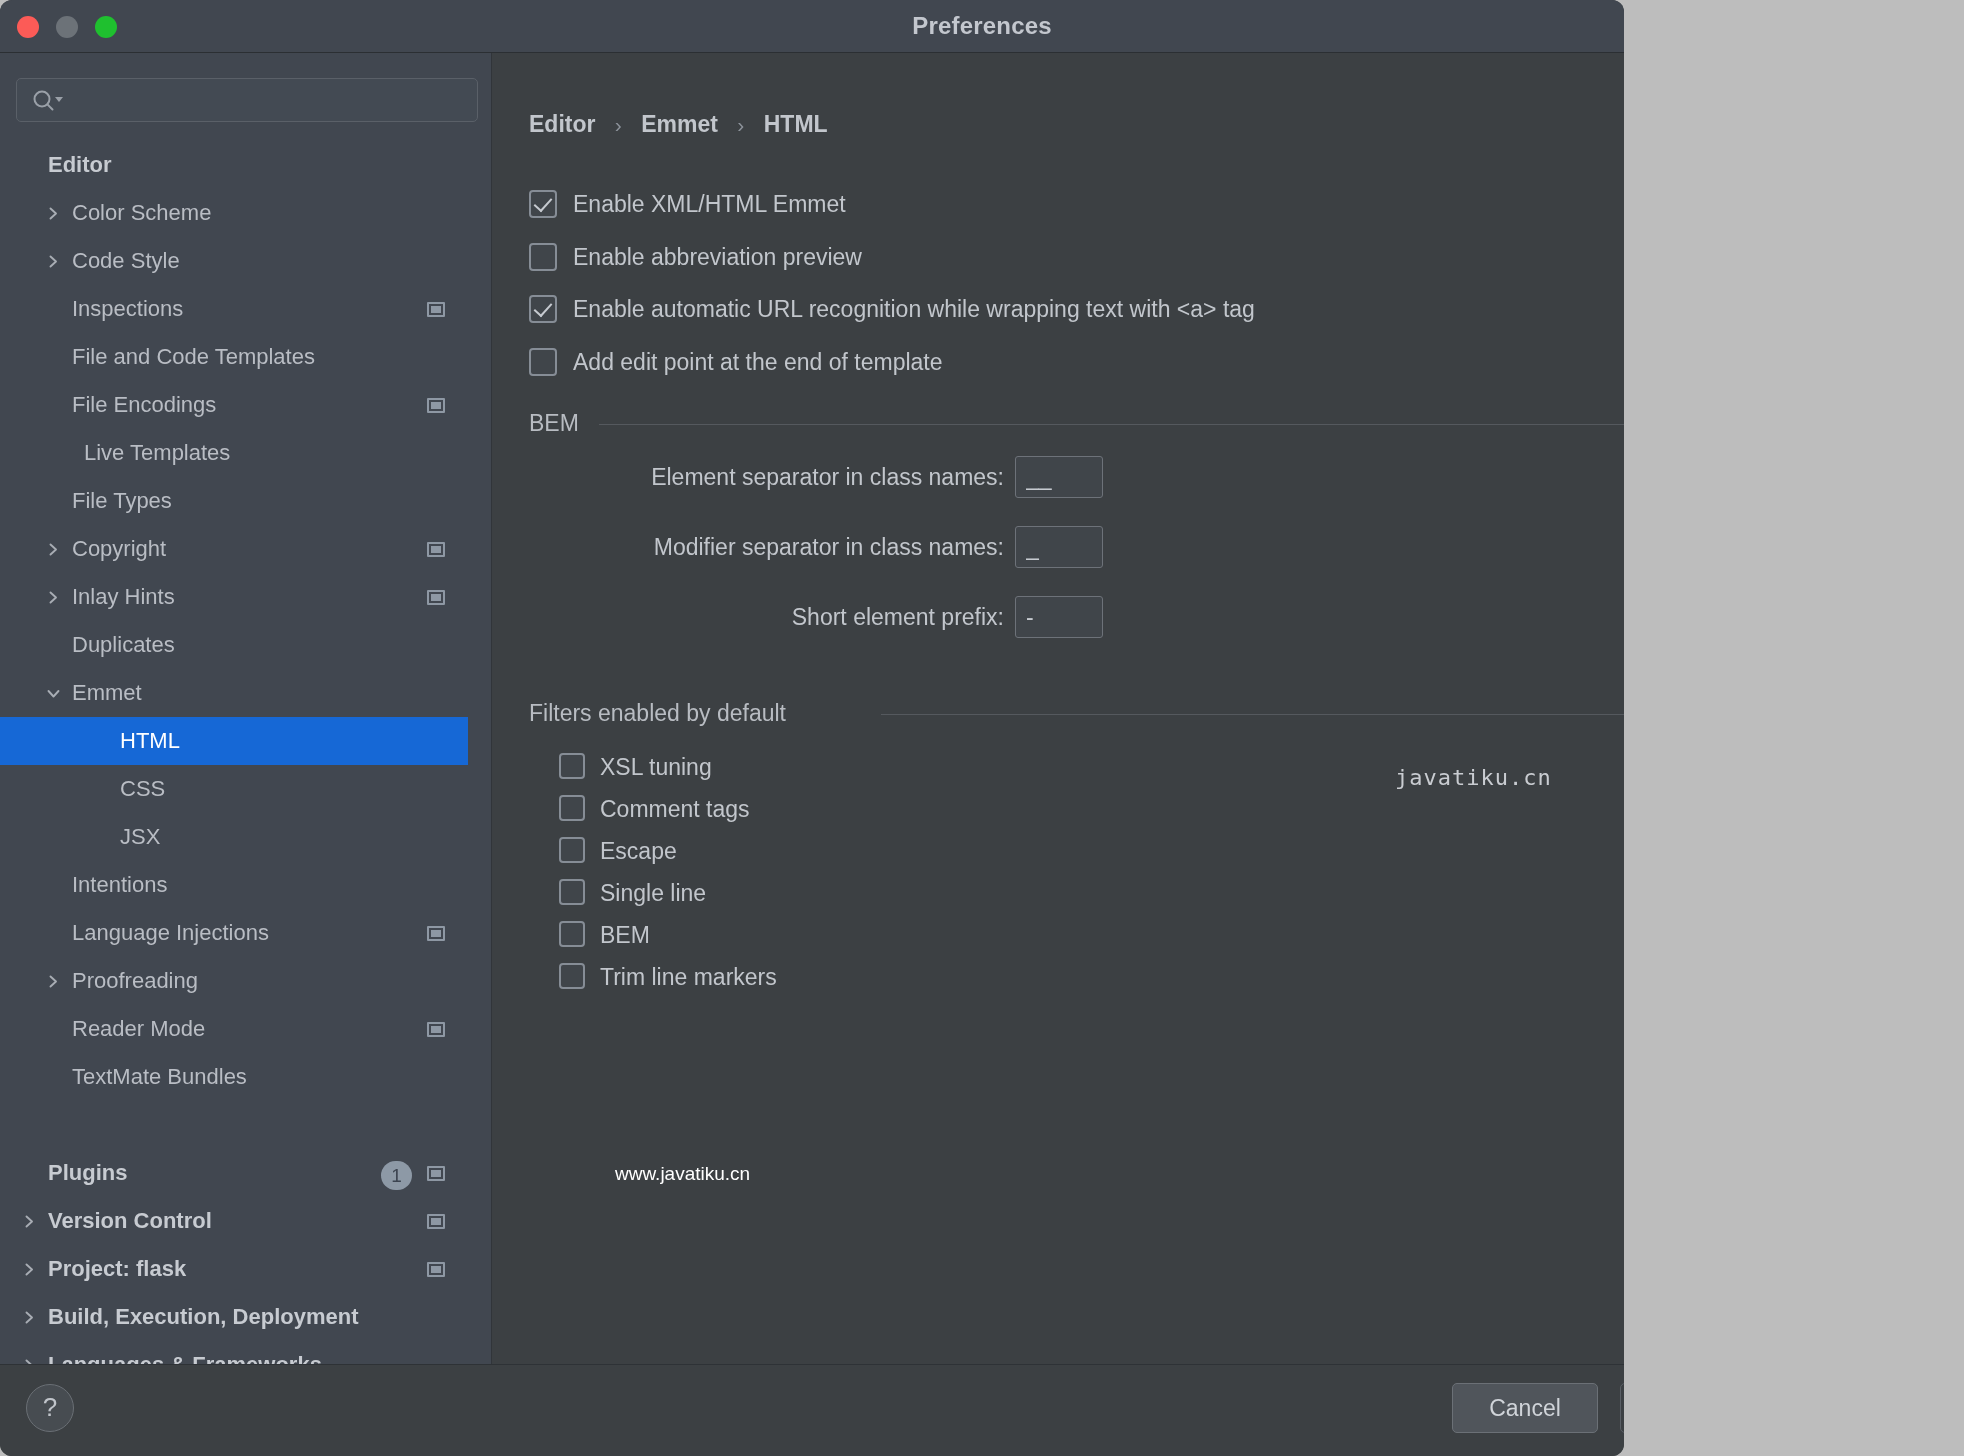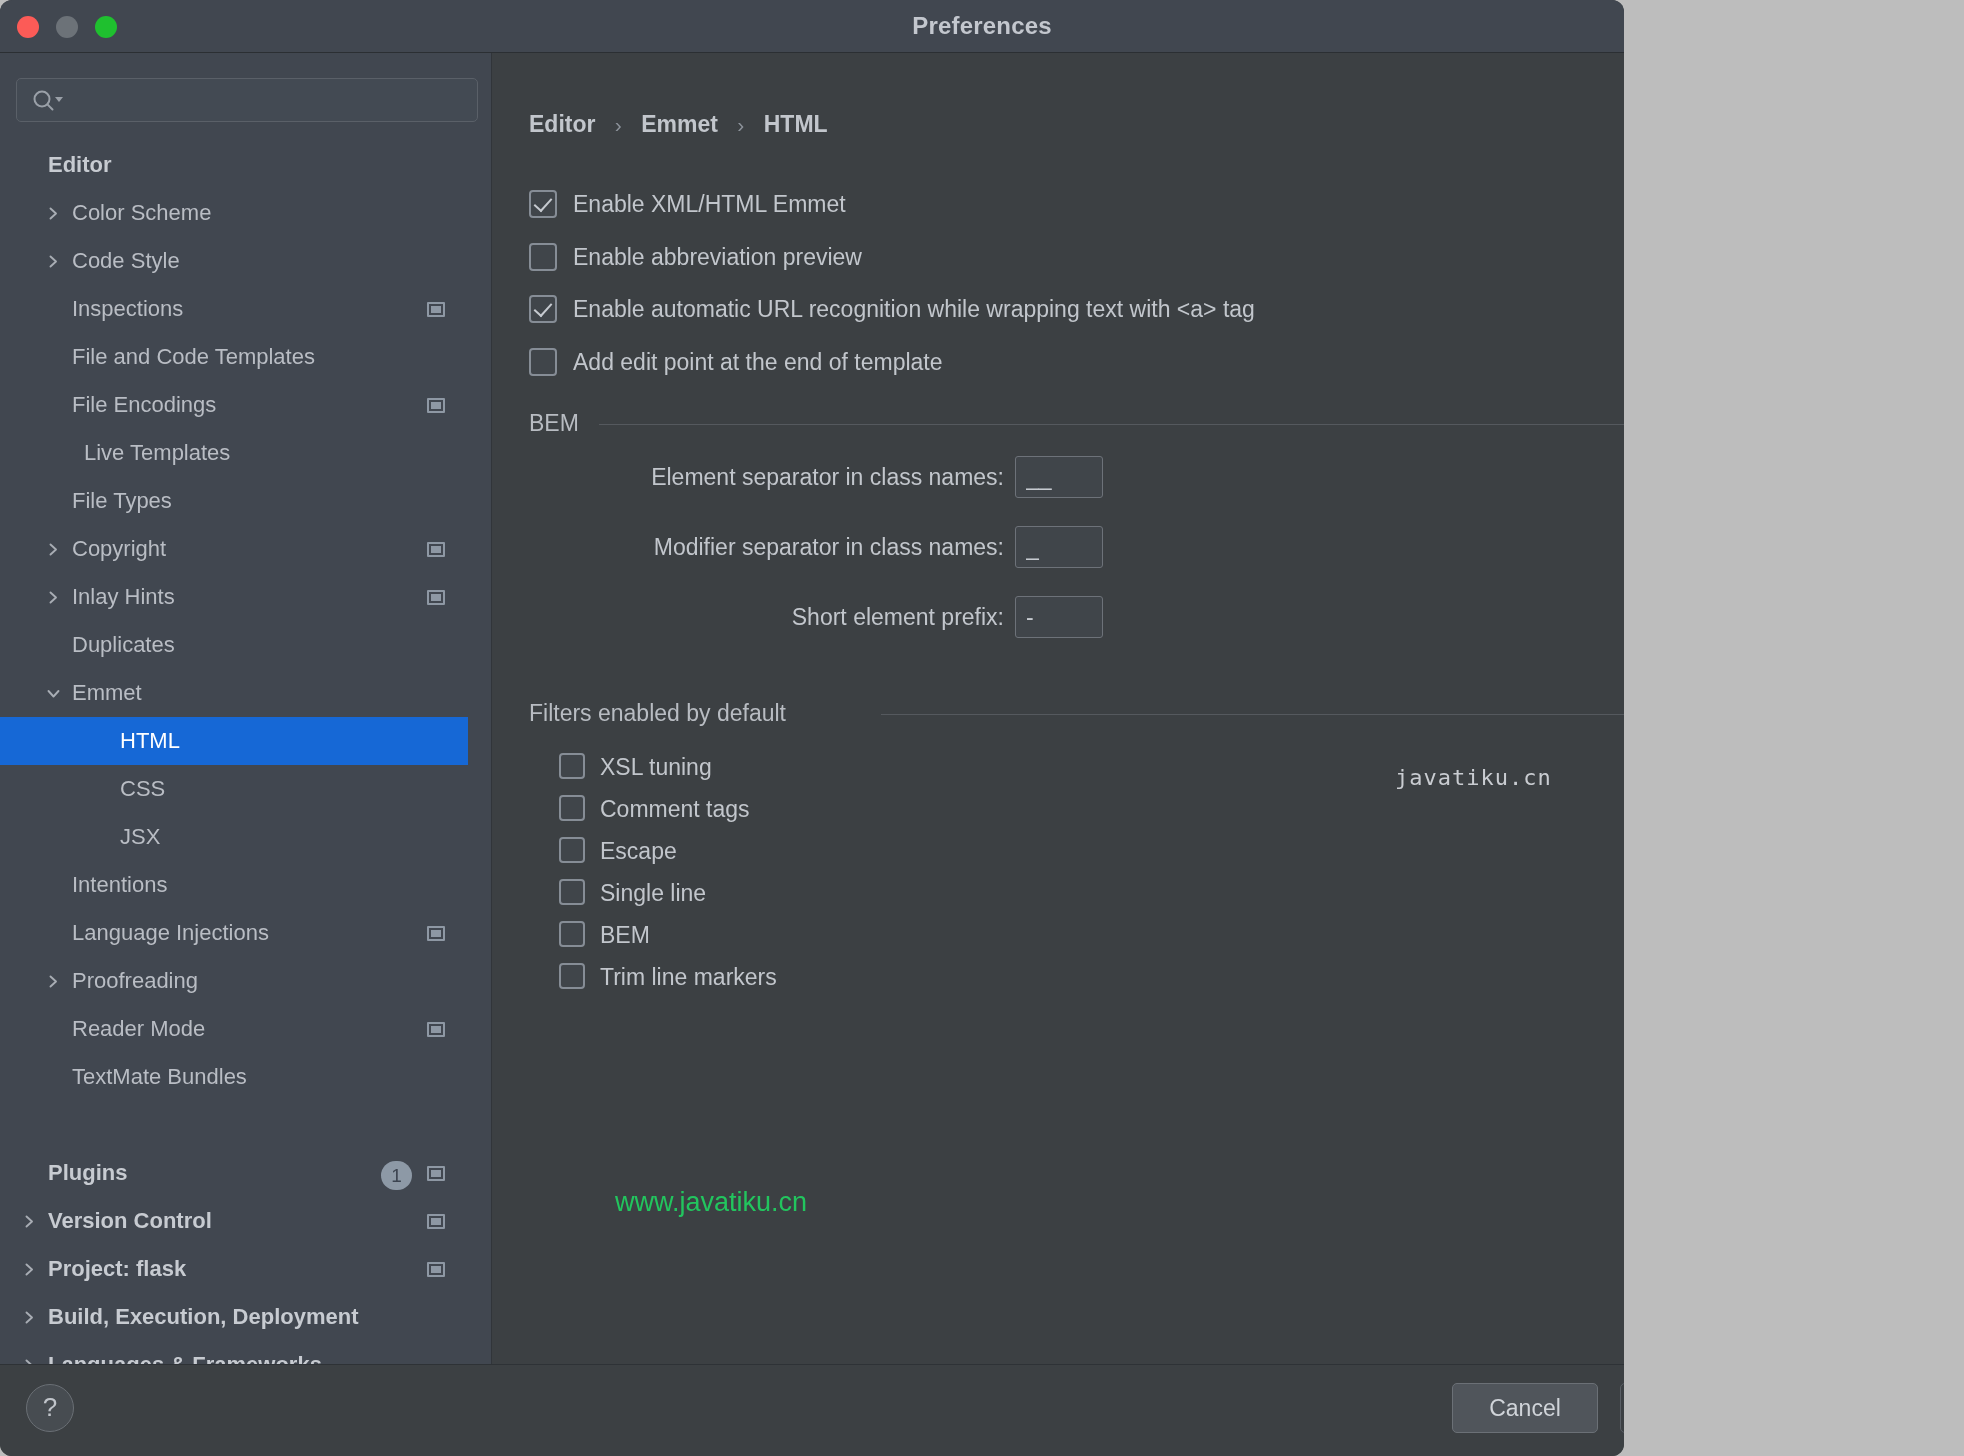--- a/index.html
+++ b/index.html
@@ -305,24 +305,23 @@
     font-family: "DejaVu Sans Mono", "Liberation Mono", monospace;
     font-size: 22px;
     color: #c9ccd1;
     letter-spacing: 1px;
     white-space: nowrap;
   }
   #wm-red {
     position: absolute;
     left: 122px;
     top: 1110px;
-    font-size: 27px;
-    color: #22c55e;
+    font-size: 19px;
+    color: #ffffff;
     white-space: nowrap;
-    margin-top: 24px;
   }
 
   
   #footer {
     position: absolute;
     left: 0;
     top: 1364px;
     width: 1964px;
     height: 92px;
     background: #3c4043;

